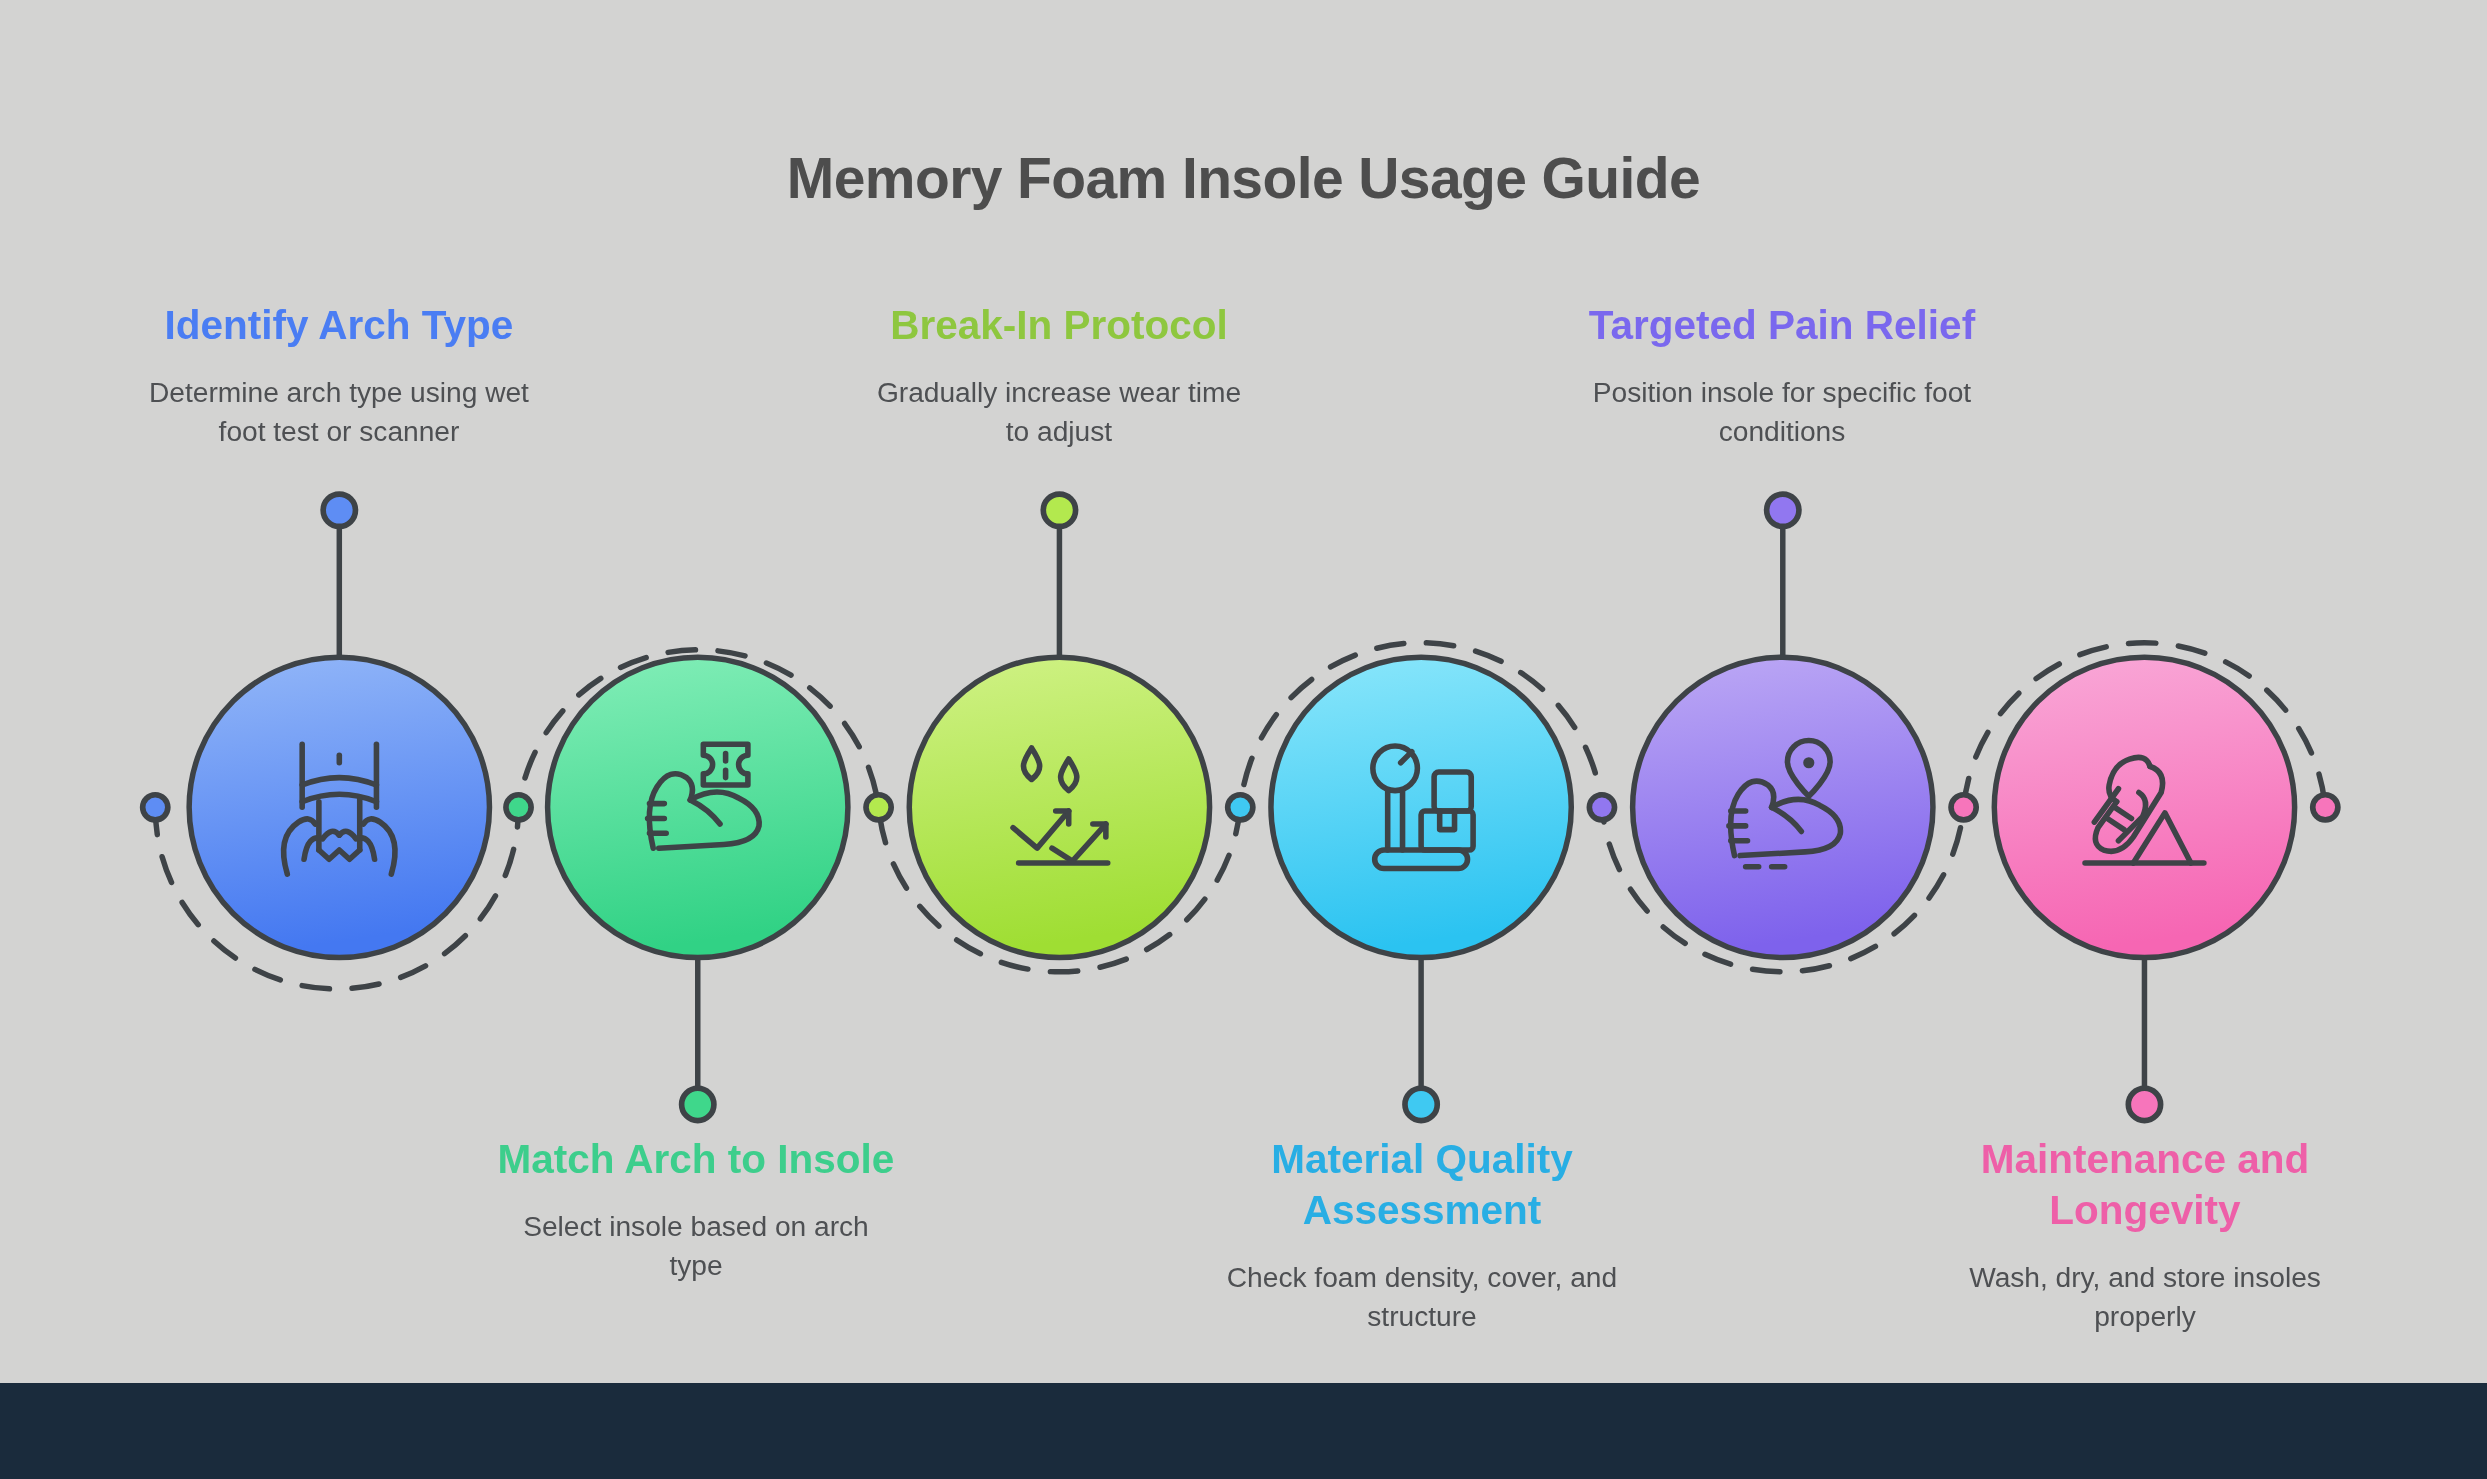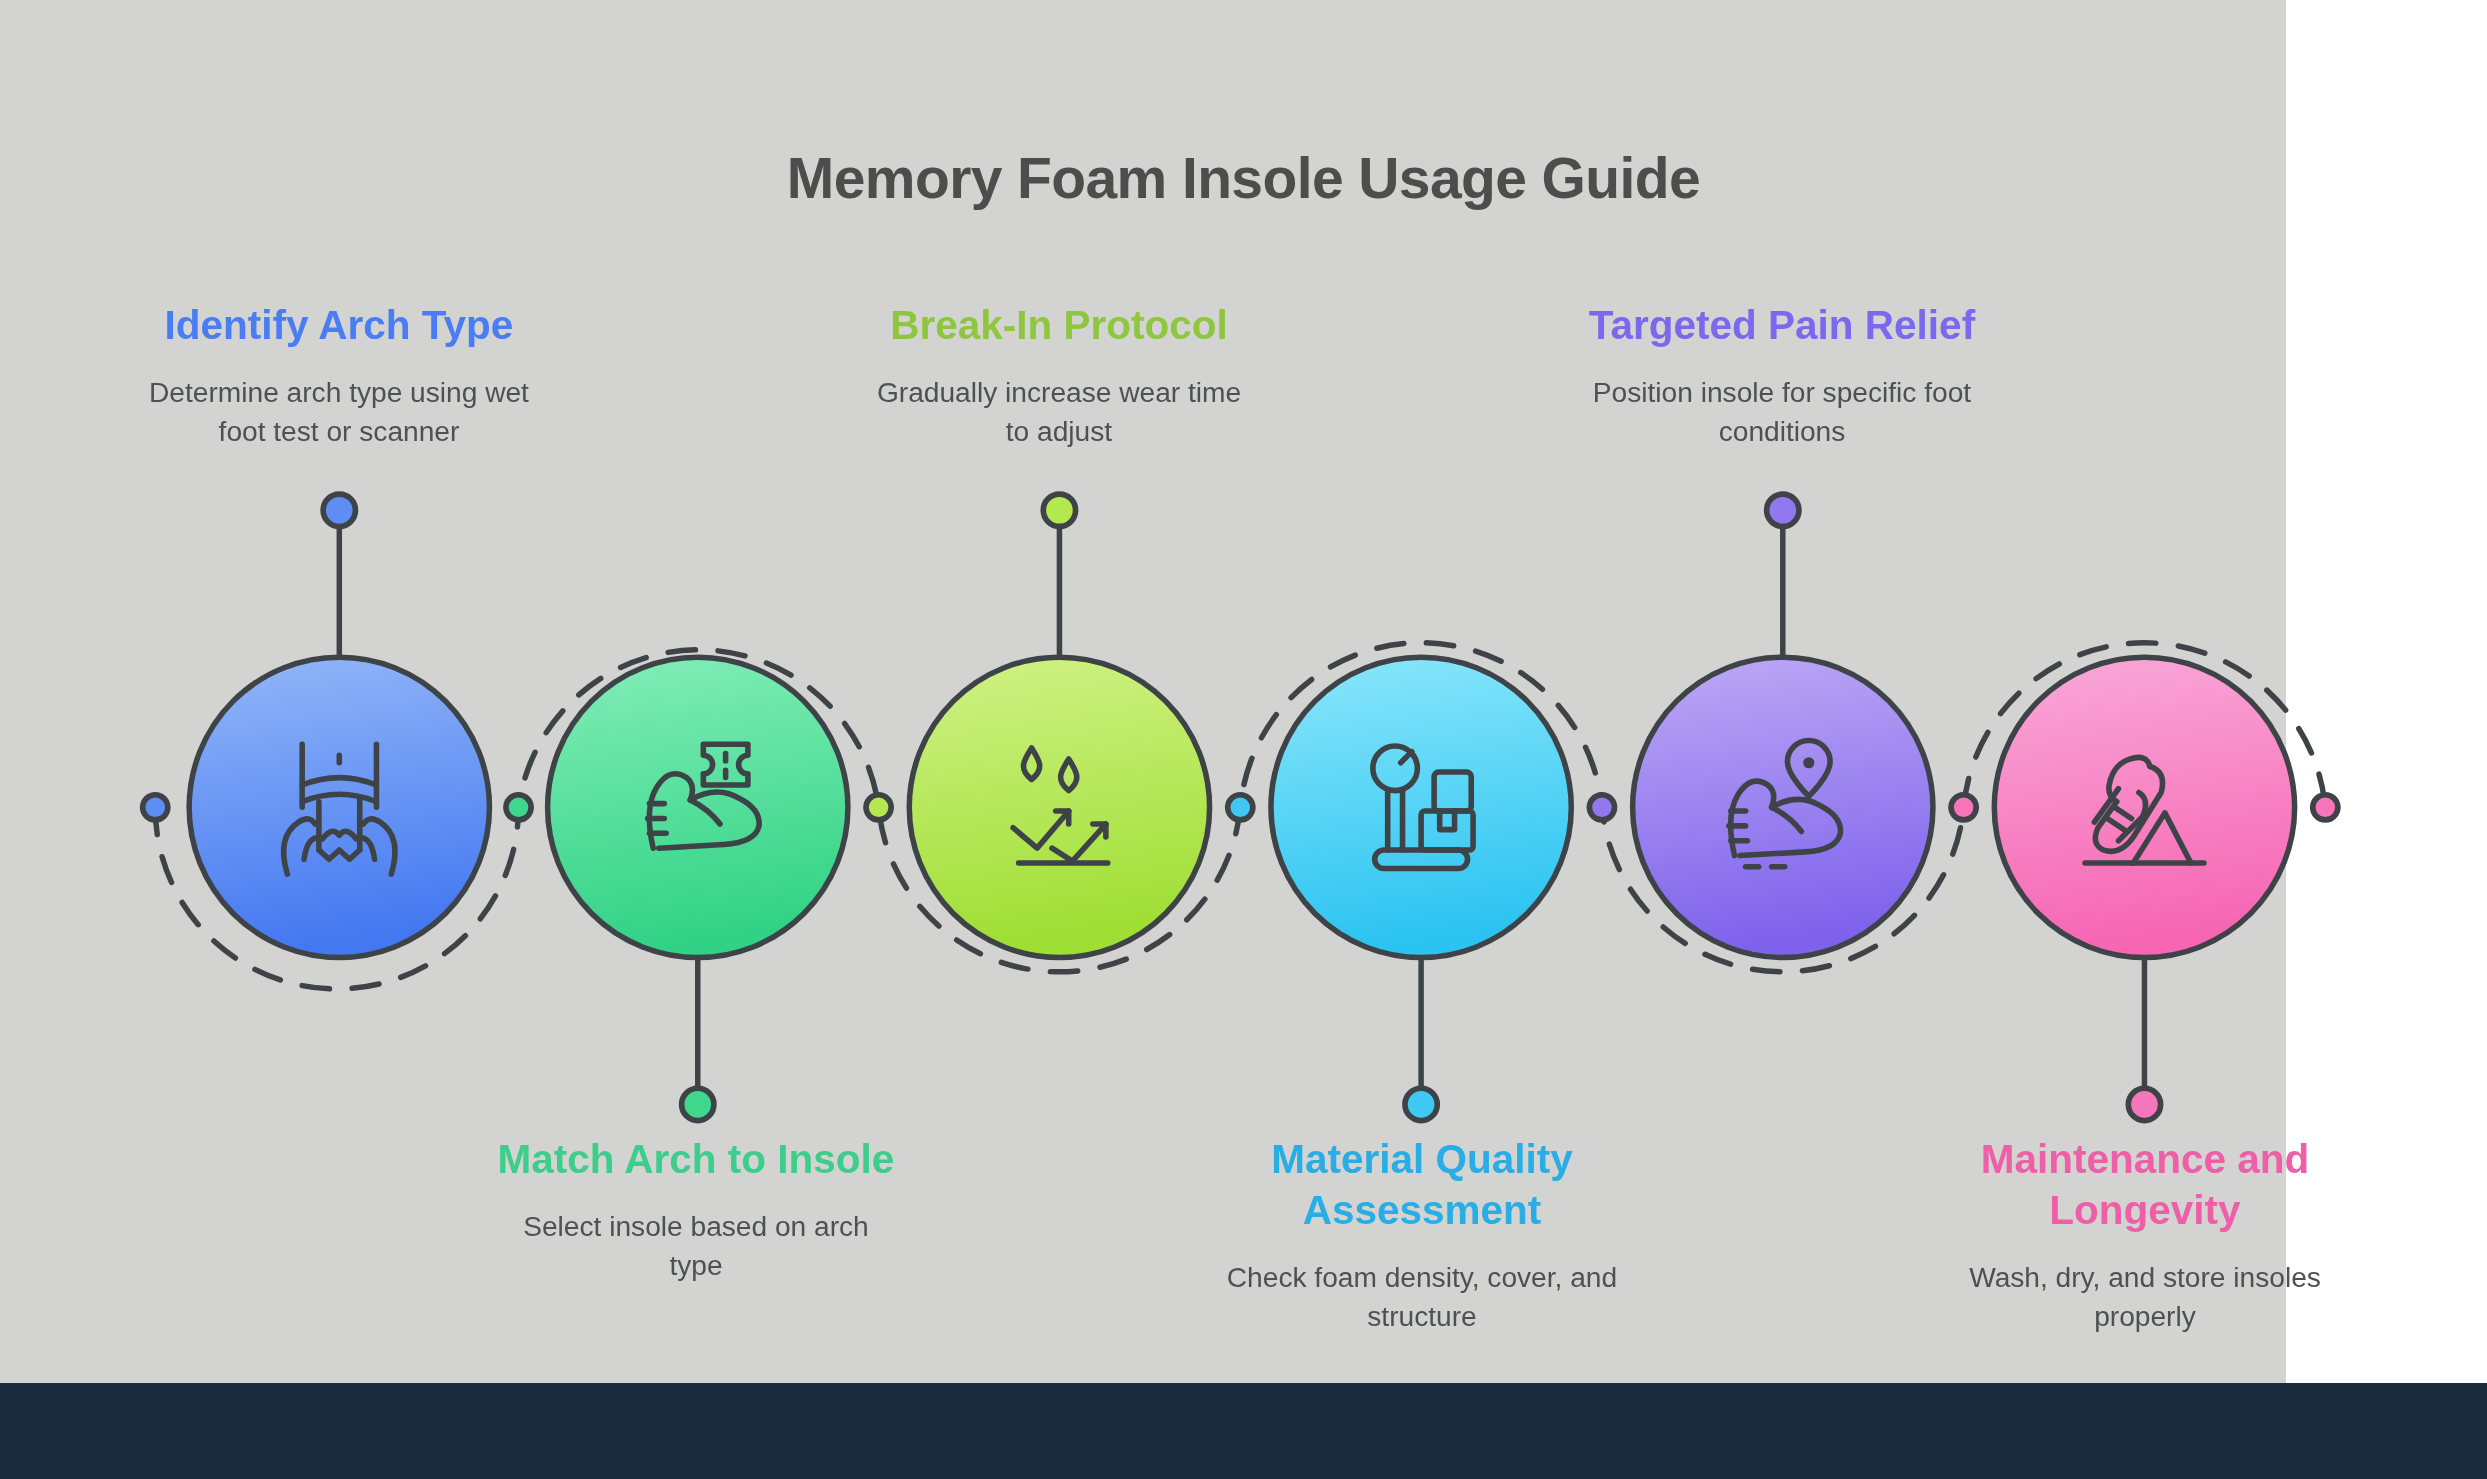--- a/index.html
+++ b/index.html
@@ -1,17 +1,17 @@
 <!DOCTYPE html>
 <html style="font-size:8.6px"><head>
 <meta charset="utf-8">
 <style>
   html,body{margin:0;padding:0;}
   body{width:2487px;height:1479px;overflow:hidden;font-family:"Liberation Sans",sans-serif;}
-  .viewport{position:relative;width:2286px;height:1479px;}
+  .viewport{position:relative;width:2487px;height:1479px;}
   .stage{position:absolute;left:0;top:0;width:829px;height:493px;transform:scale(3);transform-origin:0 0;}
   .band-svg{position:absolute;left:0;top:0;}
   .page-title{position:absolute;left:0;top:36px;width:829px;text-align:center;
     font-size:19px;font-weight:bold;letter-spacing:-0.2px;}
   .step-text{position:absolute;width:172px;text-align:center;}
   .step-text .step-title{margin:0;font-size:13.5px;line-height:16.7px;font-weight:bold;white-space:pre-line;}
   .step-text .step-desc{margin:6.5px 0 0 0;font-size:9.4px;line-height:13px;white-space:pre-line;}
   .pos-top{top:101px;}
   .pos-bottom{top:379px;}
   .sx1{left:27px;} .sx2{left:146px;} .sx3{left:267px;} .sx4{left:388px;} .sx5{left:508px;} .sx6{left:629px;}

